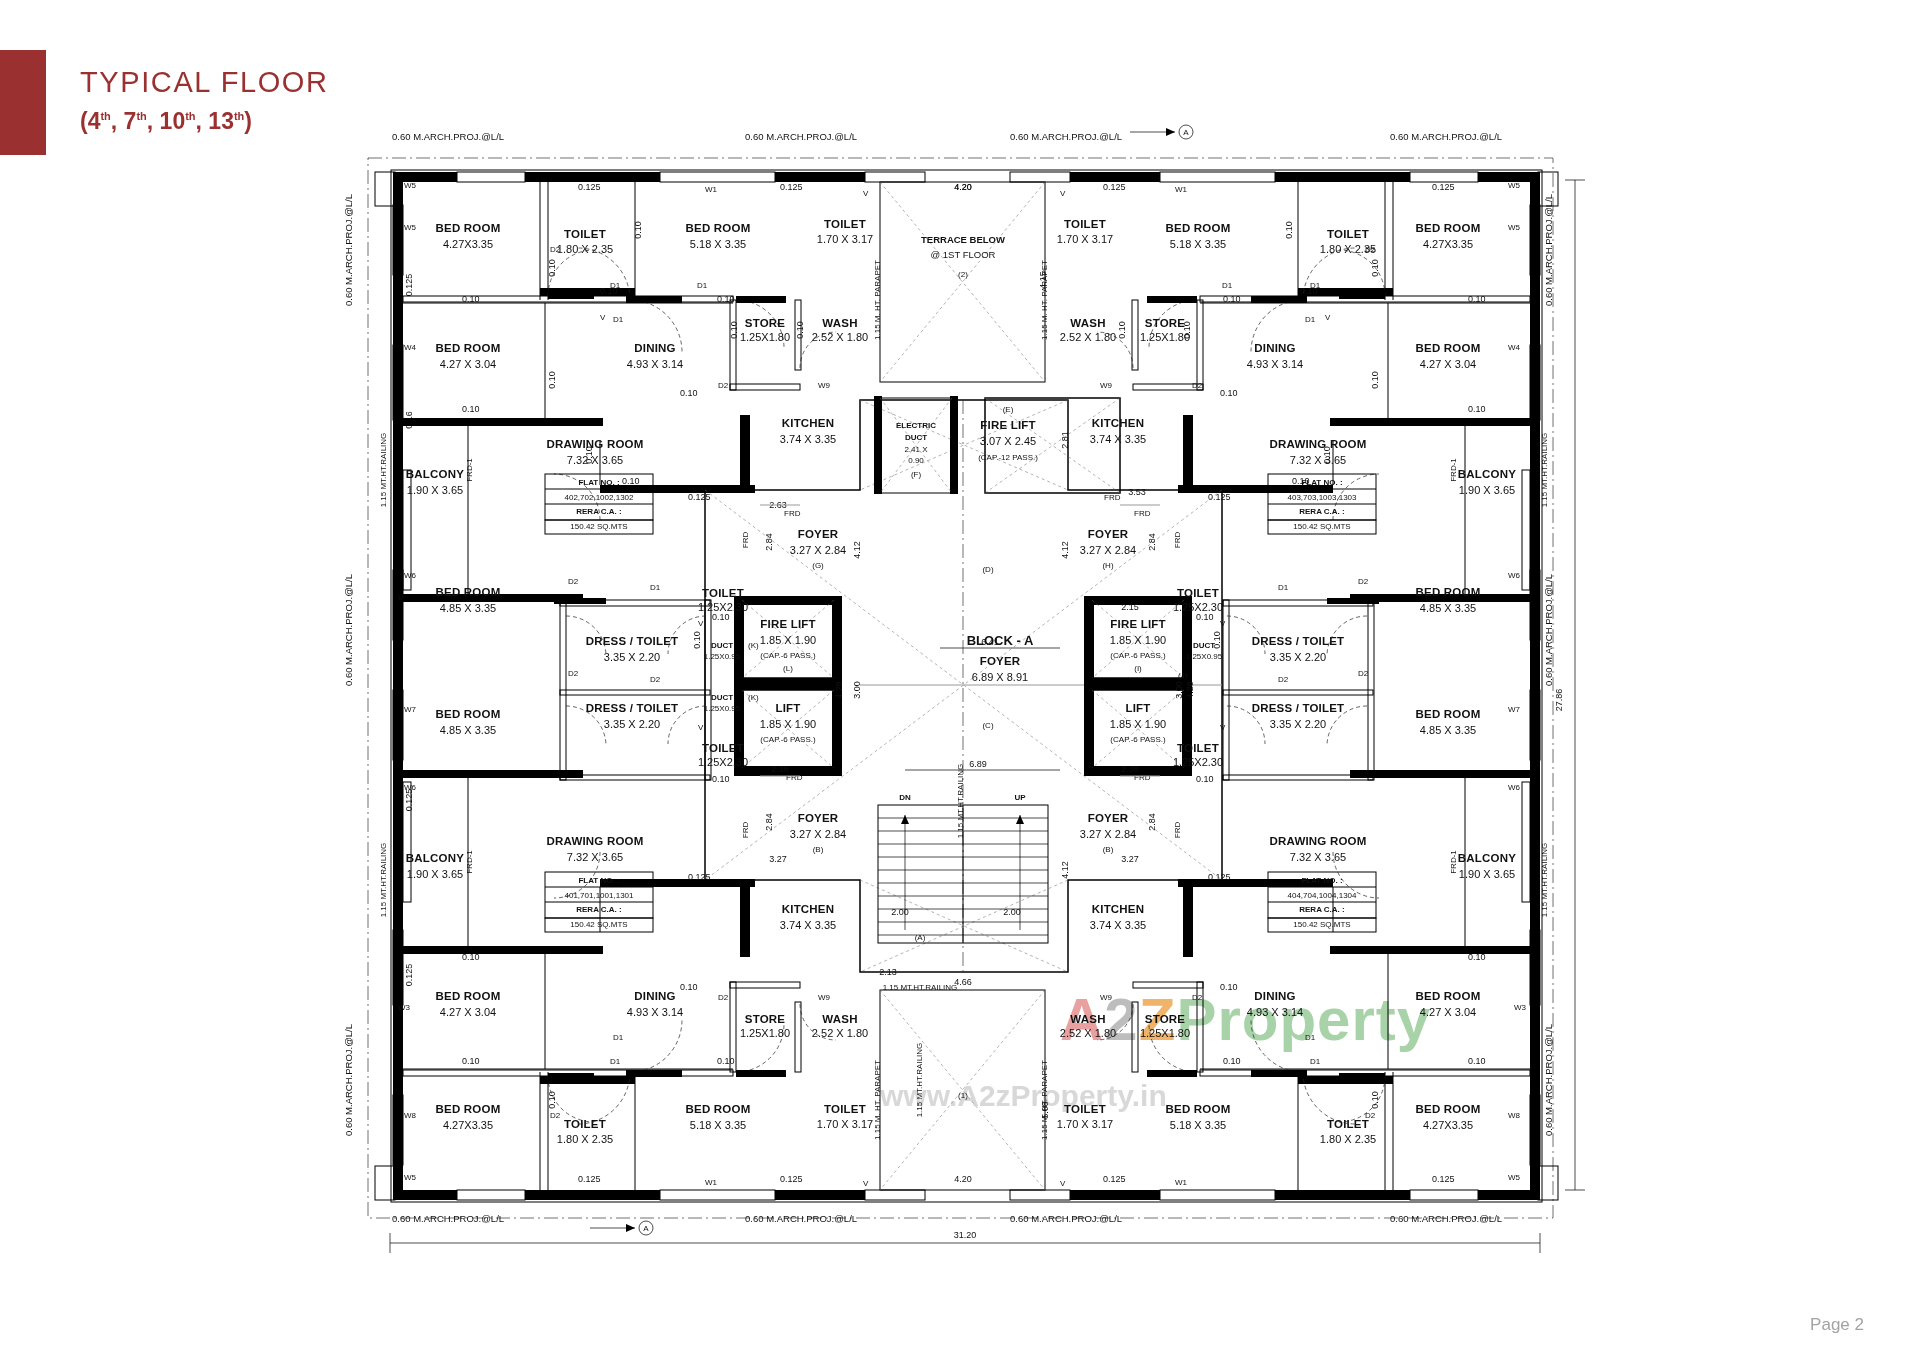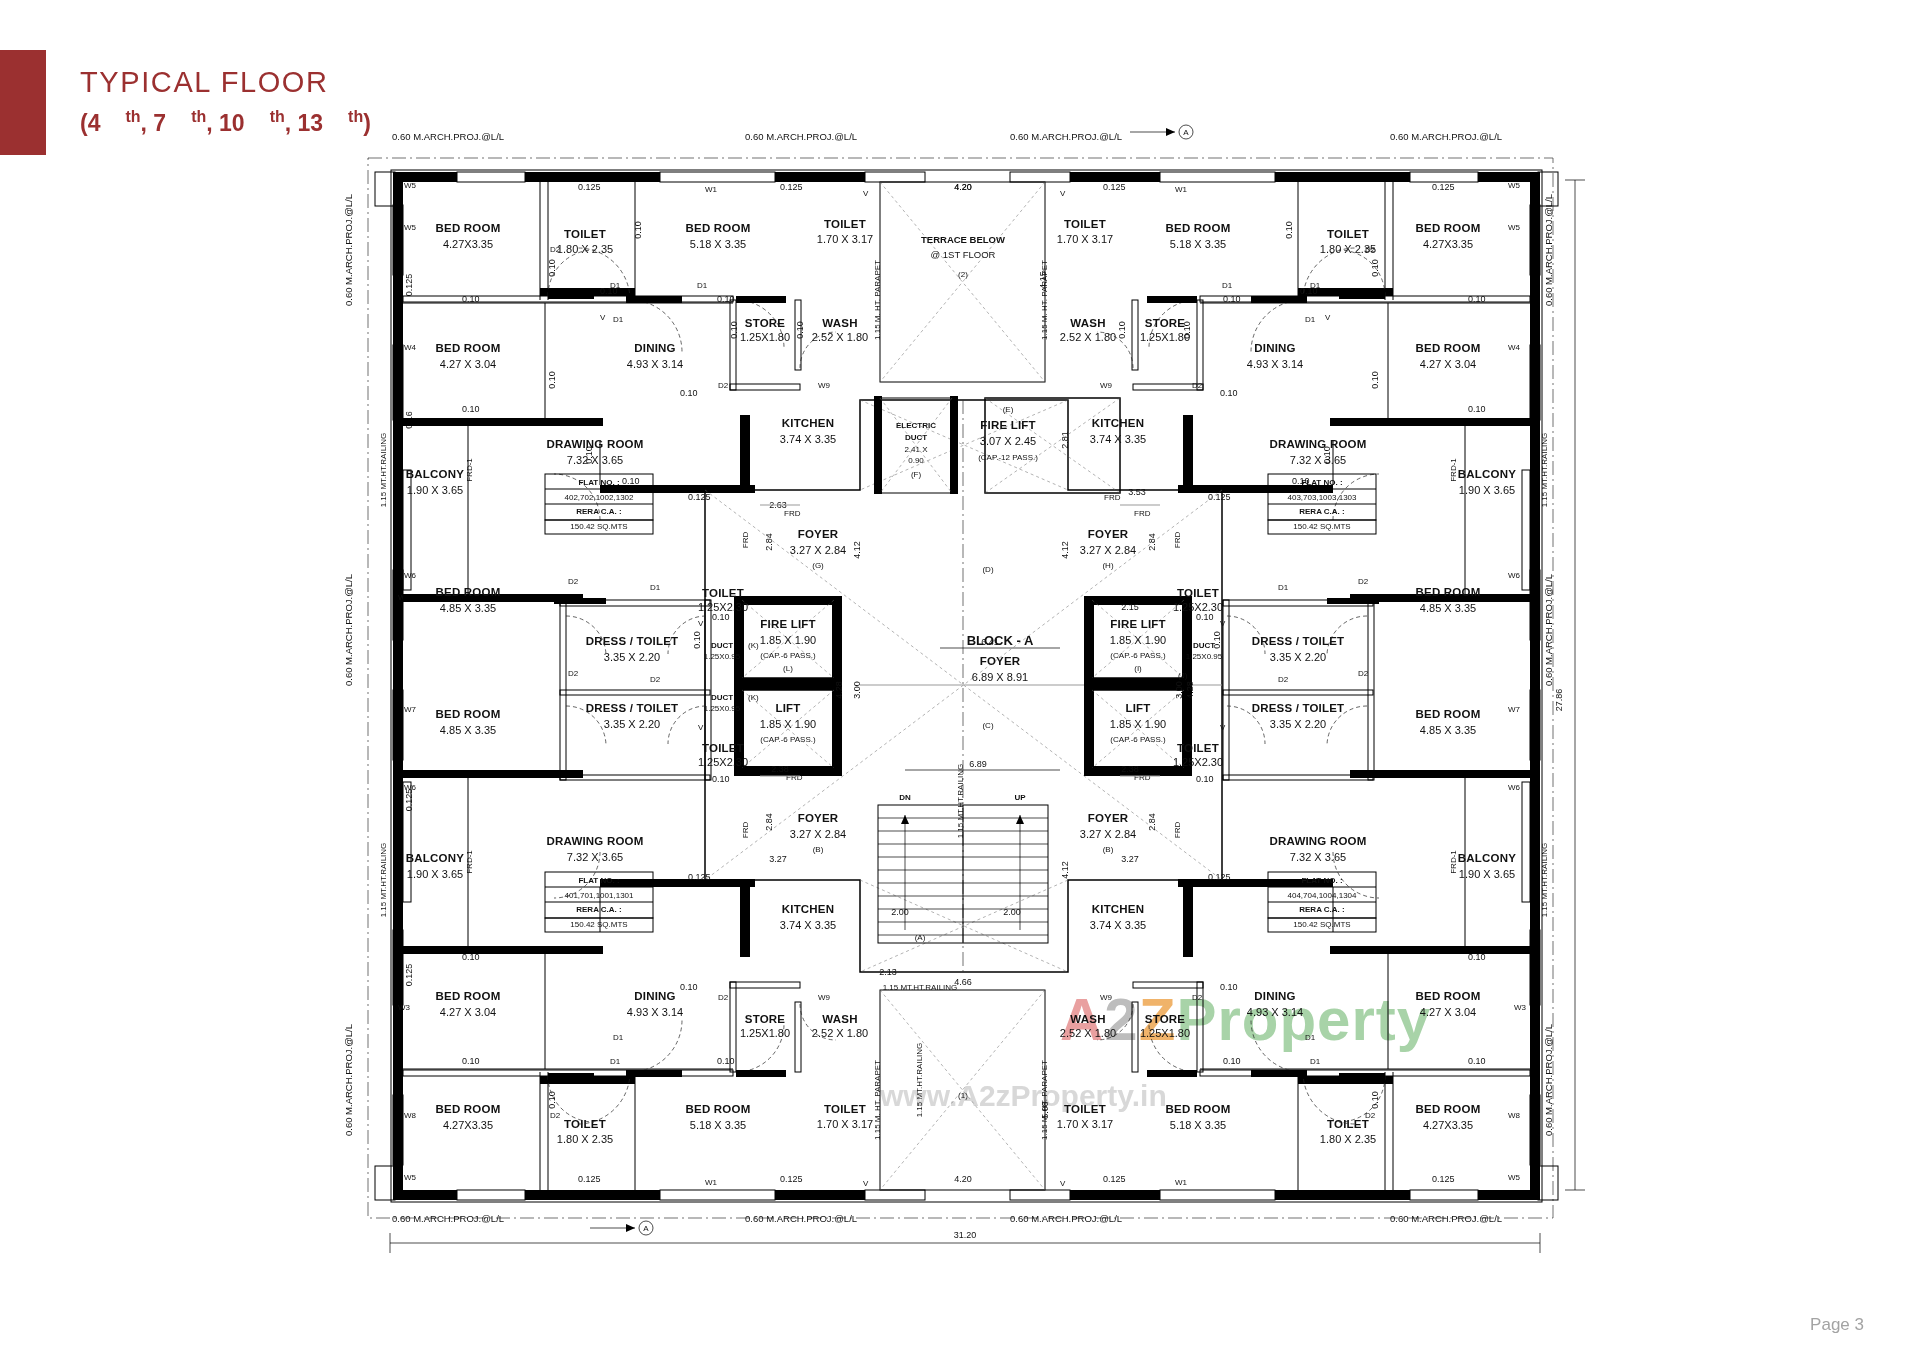--- a/index.html
+++ b/index.html
@@ -5,21 +5,21 @@
   html,body{margin:0;padding:0;background:#ffffff;}
   body{width:1920px;height:1357px;position:relative;overflow:hidden;
        font-family:"Liberation Sans",sans-serif;color:#111;}
 
   
   #title-bar{position:absolute;left:0;top:22px;width:100%;height:118px;}
   #title-accent{position:absolute;left:0;top:28px;width:46px;height:105px;background:#9b3030;}
   #title-main{position:absolute;left:80px;top:44px;font-size:29px;font-weight:normal;
      letter-spacing:1.6px;color:#9b3030;}
   #title-sub{position:absolute;left:80px;top:86px;font-size:23px;font-weight:bold;color:#9b3030;}
-  #title-sub sup{font-size:16px;padding-left:25px;}
+  #title-sub sup{font-size:11px;}
 
   #page-num{position:absolute;right:56px;bottom:22px;font-size:17px;color:#a3a3a3;}
 
   
   .wm{position:absolute;font-weight:bold;pointer-events:none;user-select:none;}
   #wm-a2z{left:1060px;top:985px;font-size:60px;letter-spacing:1px;}
   #wm-a2z .c1{color:#e9a0a0;}
   #wm-a2z .c2{color:#bdbdbd;}
   #wm-a2z .c3{color:#f0b36a;}
   #wm-a2z .c4{color:#a8d3a8;}
@@ -46,21 +46,21 @@
 <body>
 
 <div id="title-bar">
   <div id="title-accent"></div>
   <div id="title-main">TYPICAL FLOOR</div>
   <div id="title-sub">
     <span>(4<sup>th</sup>, 7<sup>th</sup>, 10<sup>th</sup>, 13<sup>th</sup>)</span>
   </div>
 </div>
 
-<div id="page-num">Page 3</div>
+<div id="page-num">Page 2</div>
 
 <div class="wm" id="wm-a2z">
   <span class="c1">A</span><span class="c2">2</span><span class="c3">Z</span><span class="c4">Property</span>
 </div>
 <div class="wm" id="wm-url">www.A2zProperty.in</div>
 
 <div id="plan">
 <svg width="1920" height="1357" viewBox="0 0 1920 1357" xmlns="http://www.w3.org/2000/svg">
 
   <defs>

